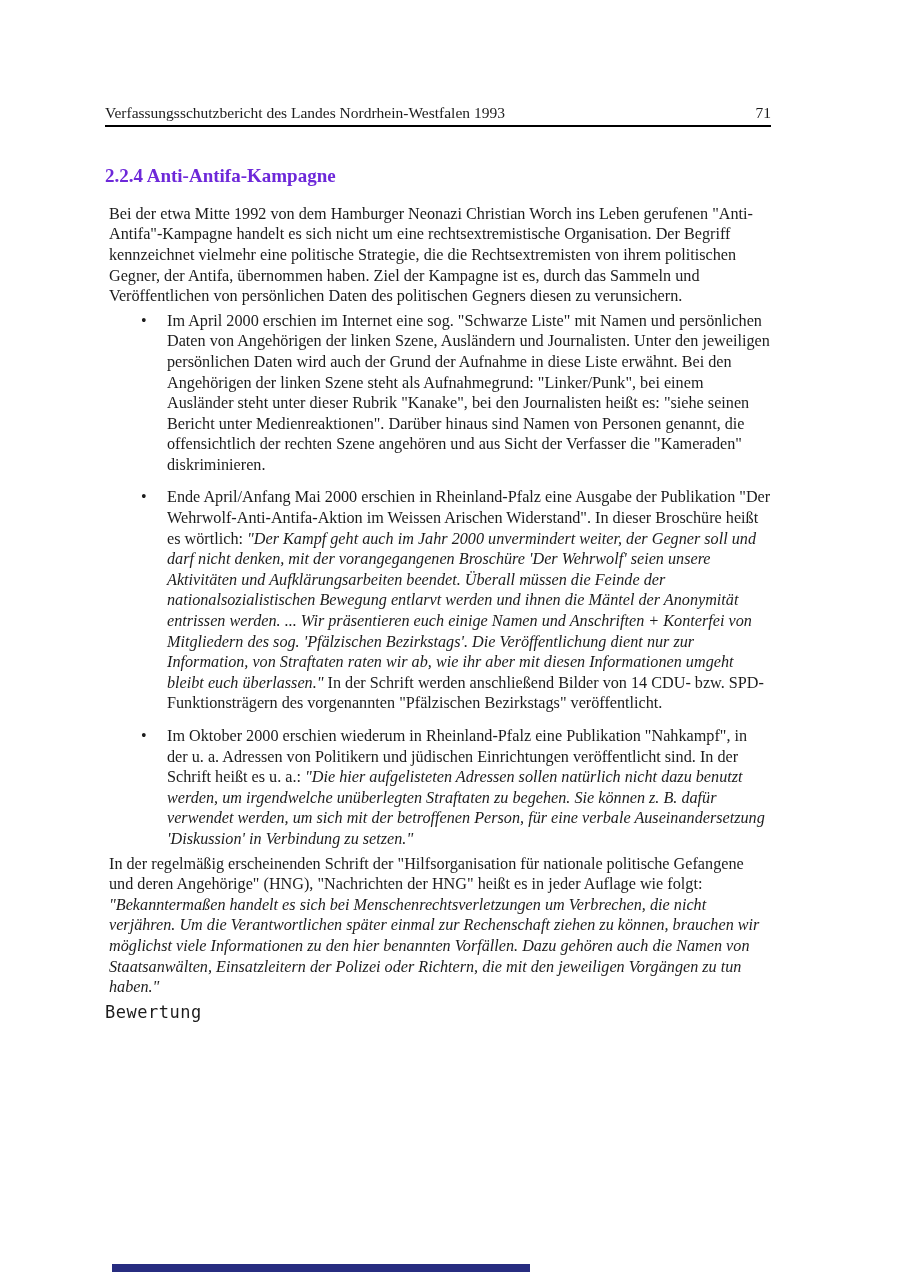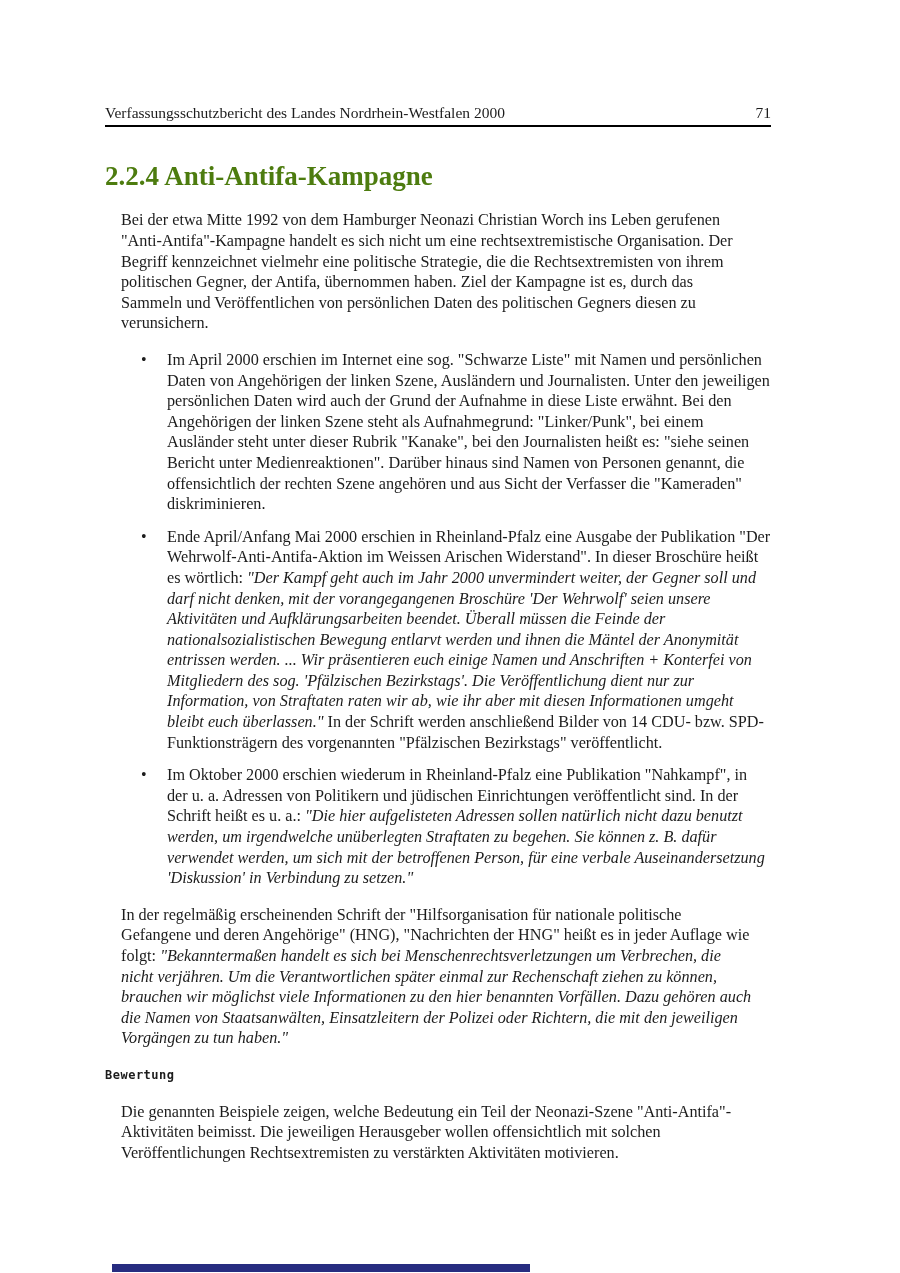--- a/index.html
+++ b/index.html
@@ -15,61 +15,61 @@
     position:absolute;left:105px;top:104px;width:666px;
   }
   .running-header{
     display:flex;justify-content:space-between;align-items:flex-end;
     font-size:15.5px;line-height:18px;
     border-bottom:2px solid #000;
     padding-bottom:3px;
   }
   .section-heading{
     margin-top:37px;
-    font-size:27px;font-weight:bold;
-    color:#4d7c0f;
+    font-size:19px;font-weight:bold;
+    color:#6d28d9;
     line-height:24px;
   }
   .body-text{font-size:16.2px;line-height:20.6px;}
-  p.para{margin:16px;}
+  p.para{margin:4px;}
   .intro{margin-top:8px;}
   ul.bullets{list-style:none;margin:0;padding:0;}
   ul.bullets li{
     position:relative;
     padding-left:62px;
     margin:0;
   }
   ul.bullets li + li{margin-top:12px;}
   .bullet-marker{
     position:absolute;left:36px;top:0;
     font-size:16px;
   }
   .quote{font-style:italic;}
   .bewertung-heading{
     font-family:"DejaVu Sans Mono","Liberation Mono",monospace;
-    font-weight:bold;
-    font-size:12px;
+    font-weight:normal;
+    font-size:17px;
     line-height:20.6px;
     letter-spacing:0.5px;
   }
   .bottom-bar{
     position:absolute;
     left:112px;top:1264px;
     width:418px;height:8px;
     background:#272c80;
   }
 </style>
 </head>
 <body>
 
 <div class="page">
   <div class="content">
 
     <div class="running-header">
-      <span>Verfassungsschutzbericht des Landes Nordrhein-Westfalen 2000</span>
+      <span>Verfassungsschutzbericht des Landes Nordrhein-Westfalen 1993</span>
       <span>71</span>
     </div>
 
     <h2 class="section-heading">2.2.4 Anti-Antifa-Kampagne</h2>
 
     <div class="body-text">
 
       <p class="para intro">Bei der etwa Mitte 1992 von dem Hamburger Neonazi Christian Worch ins Leben gerufenen "Anti-Antifa"-Kampagne handelt es sich nicht um eine rechtsextremistische Organisation. Der Begriff kennzeichnet vielmehr eine politische Strategie, die die Rechtsextremisten von ihrem politischen Gegner, der Antifa, übernommen haben. Ziel der Kampagne ist es, durch das Sammeln und Veröffentlichen von persönlichen Daten des politischen Gegners diesen zu verunsichern.</p>
 
 
@@ -87,20 +87,19 @@
         <li>
           <span class="bullet-marker">•</span>
           <span>Im Oktober 2000 erschien wiederum in Rheinland-Pfalz eine Publikation "Nahkampf", in der u. a. Adressen von Politikern und jüdischen Einrichtungen veröffentlicht sind. In der Schrift heißt es u. a.: </span><span class="quote">"Die hier aufgelisteten Adressen sollen natürlich nicht dazu benutzt werden, um irgendwelche unüberlegten Straftaten zu begehen. Sie können z. B. dafür verwendet werden, um sich mit der betroffenen Person, für eine verbale Auseinandersetzung 'Diskussion' in Verbindung zu setzen."</span>
         </li>
       </ul>
 
       <p class="para"><span>In der regelmäßig erscheinenden Schrift der "Hilfsorganisation für nationale politische Gefangene und deren Angehörige" (HNG), "Nachrichten der HNG" heißt es in jeder Auflage wie folgt: </span><span class="quote">"Bekanntermaßen handelt es sich bei Menschenrechtsverletzungen um Verbrechen, die nicht verjähren. Um die Verantwortlichen später einmal zur Rechenschaft ziehen zu können, brauchen wir möglichst viele Informationen zu den hier benannten Vorfällen. Dazu gehören auch die Namen von Staatsanwälten, Einsatzleitern der Polizei oder Richtern, die mit den jeweiligen Vorgängen zu tun haben."</span></p>
 
       <div class="bewertung-heading">Bewertung</div>
 
-      <p class="para">Die genannten Beispiele zeigen, welche Bedeutung ein Teil der Neonazi-Szene "Anti-Antifa"-Aktivitäten beimisst. Die jeweiligen Herausgeber wollen offensichtlich mit solchen Veröffentlichungen Rechtsextremisten zu verstärkten Aktivitäten motivieren.</p>
 
 
     </div>
   </div>
 
   <div class="bottom-bar"></div>
 </div>
 
 </body></html>

